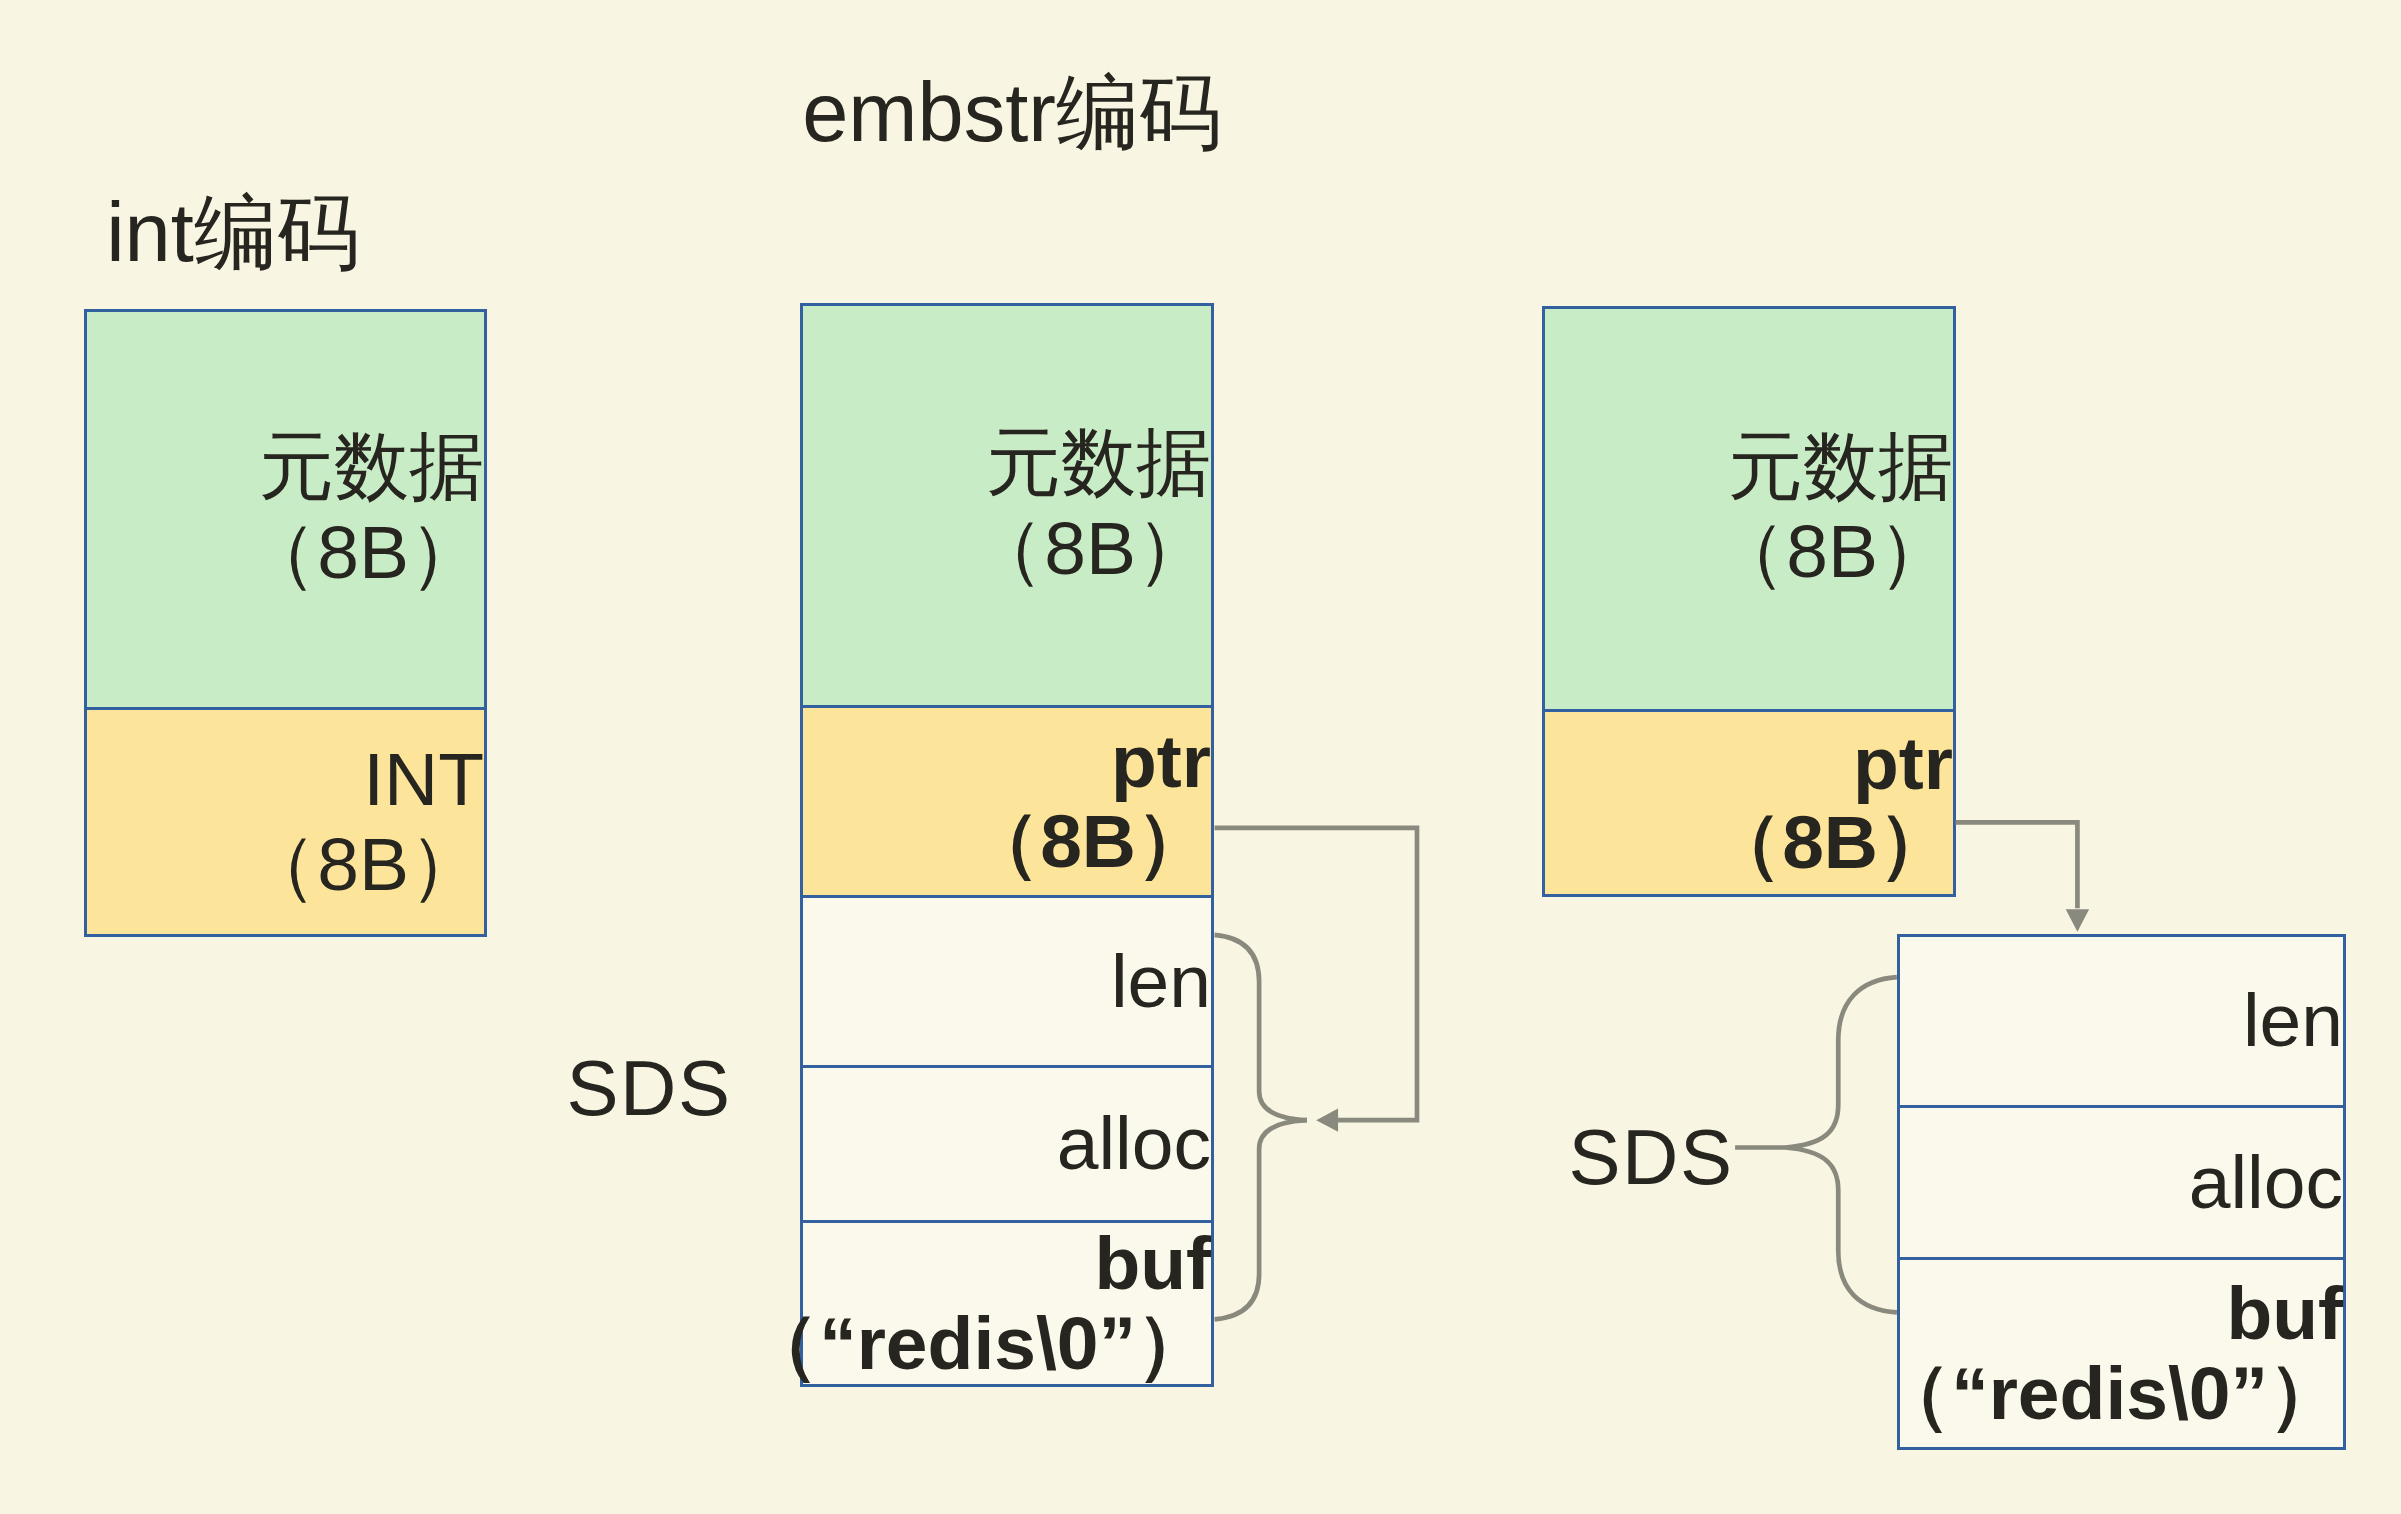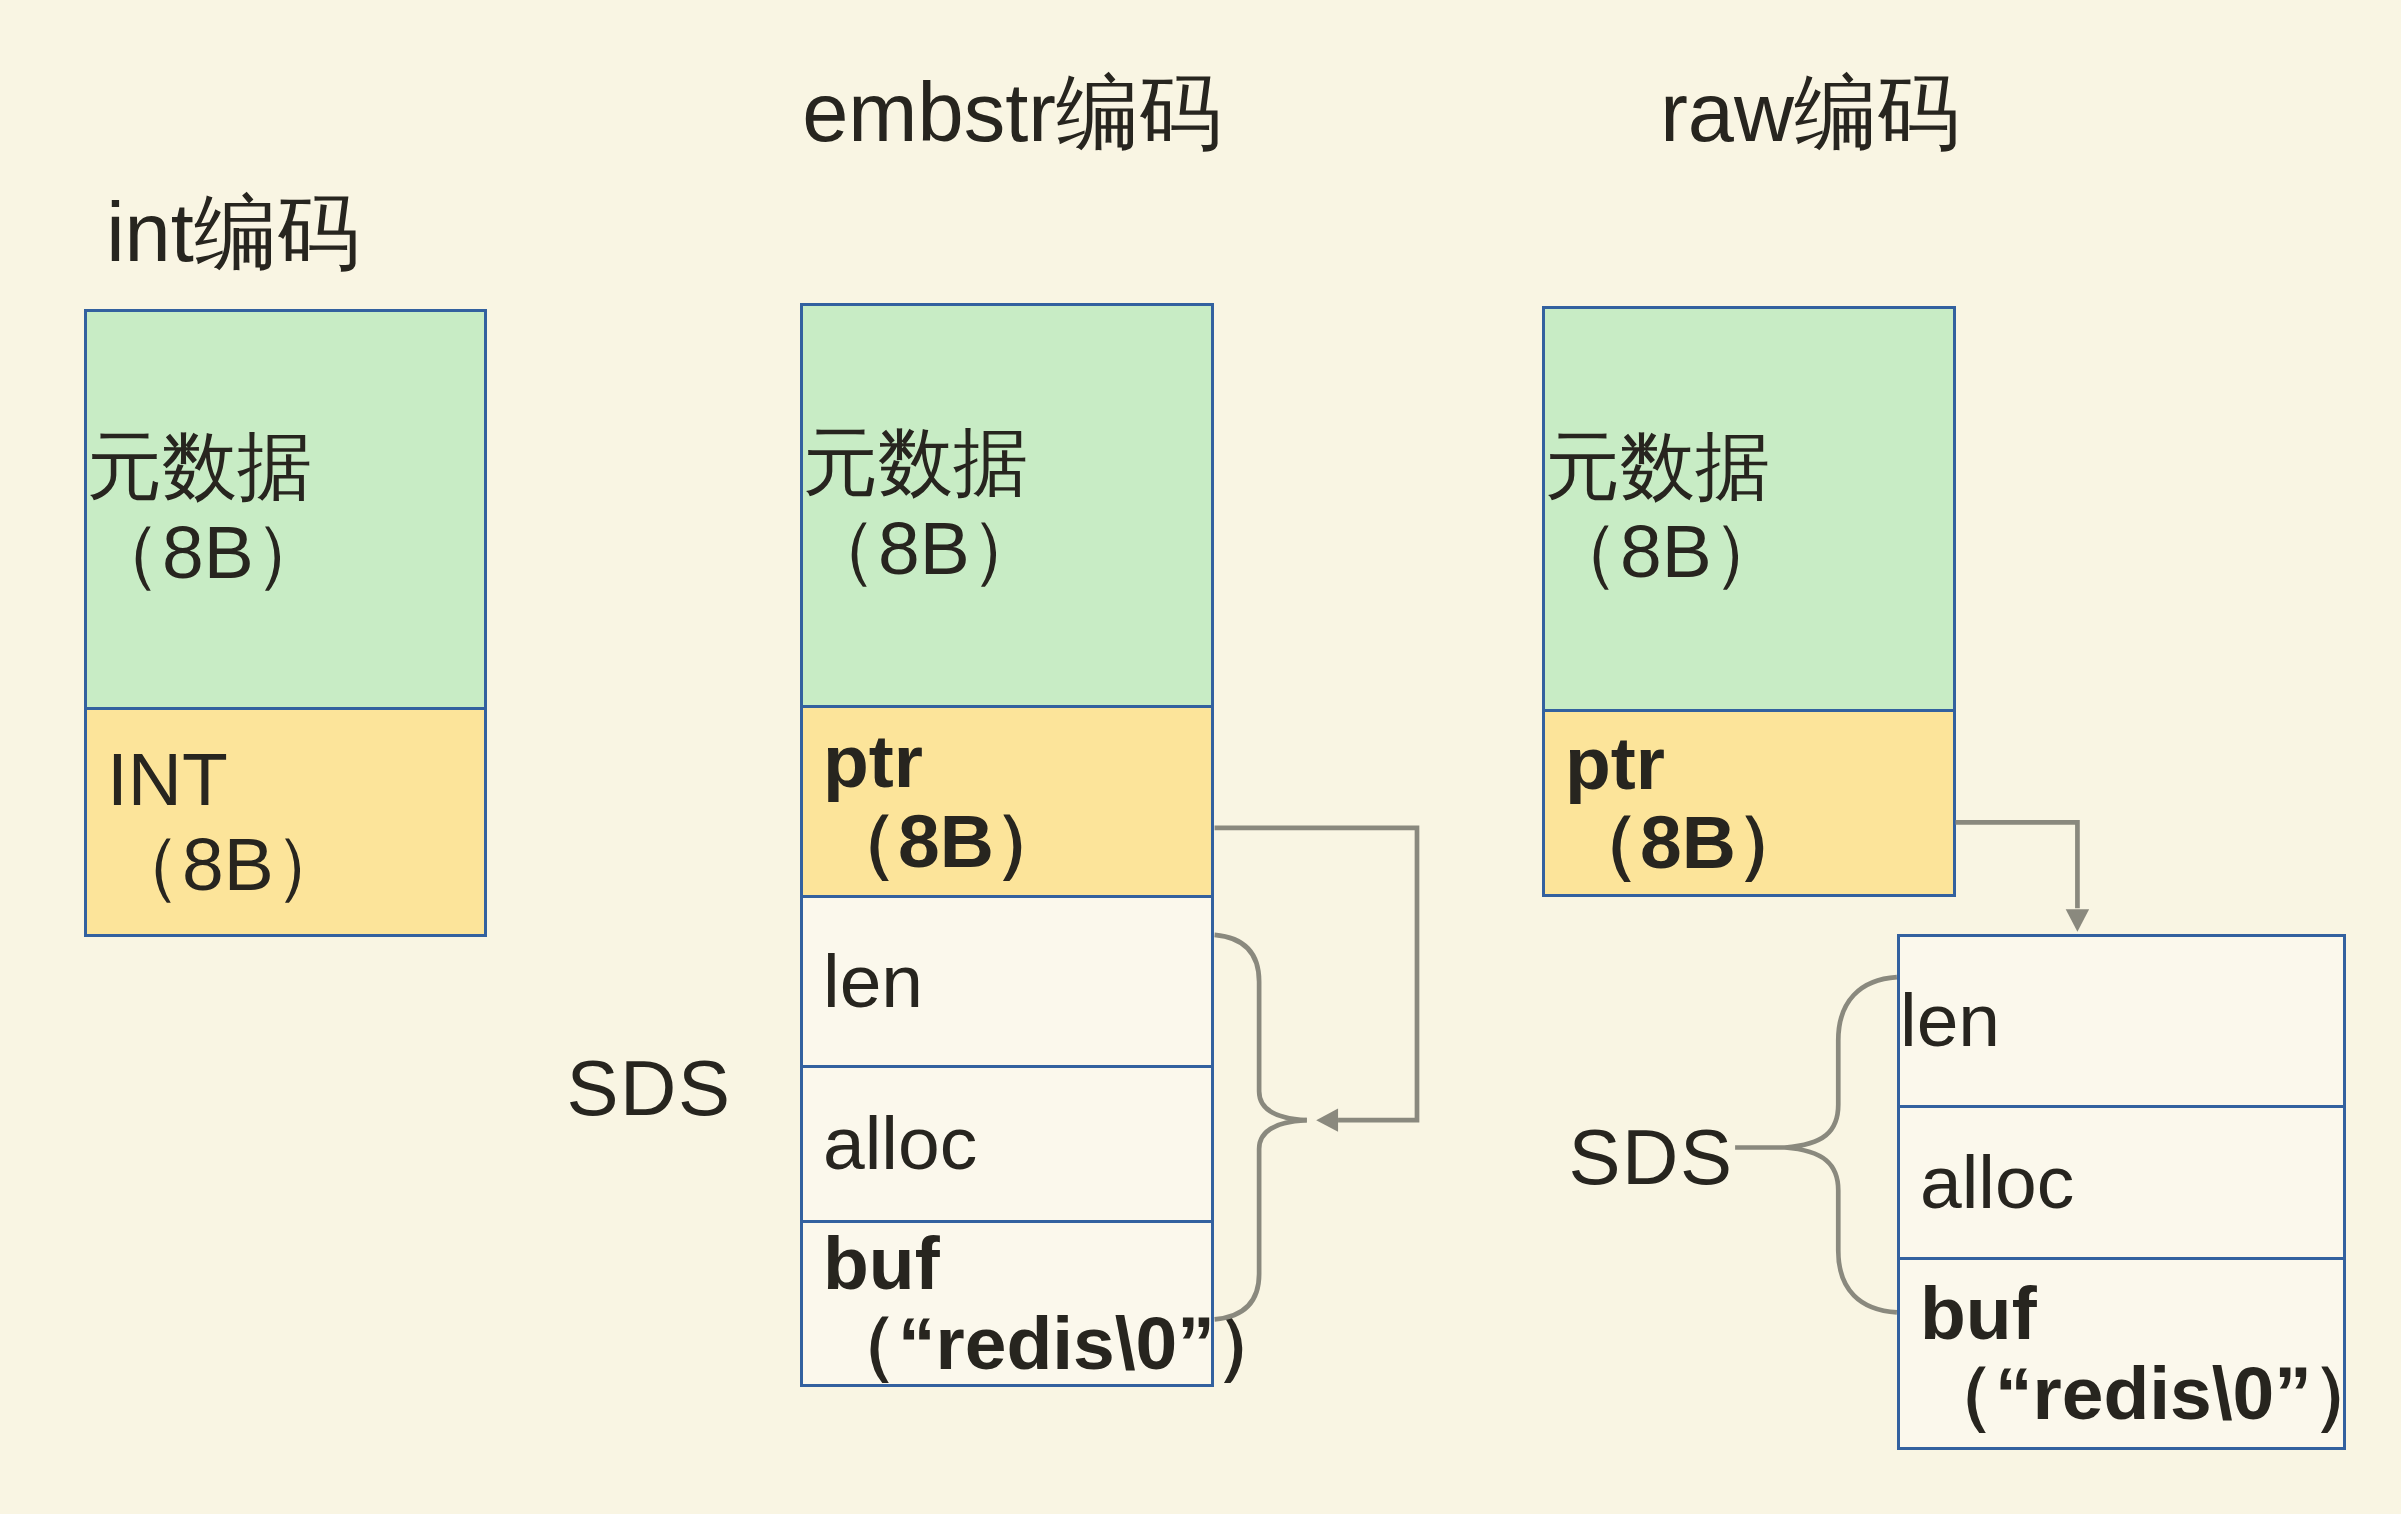--- a/index.html
+++ b/index.html
@@ -27,21 +27,21 @@
   }
   .box{
     position:absolute;
     border:3.9px solid var(--border);
     box-sizing:border-box;
     display:flex;flex-direction:column;
   }
   .sec{
     box-sizing:border-box;
     display:flex;flex-direction:column;
-    align-items:flex-start;justify-content:center;
+    align-items:flex-end;justify-content:center;
     font-size:75px;line-height:1.14;
     text-align:center;white-space:nowrap;
   }
   .sec + .sec{border-top:3.9px solid var(--border);padding-left:20px;}
   .sec.green{background:var(--green);}
   .sec.yellow{background:var(--yellow);}
   .sec.plain{background:var(--boxfill);}
   .sec .l2{font-size:75px;}
   .sec.tight{line-height:1.06;font-weight:bold;}
   .sds{
@@ -57,21 +57,20 @@
 </style>
 </head>
 <body>
 
 <div id="canvas">
 
   <div class="abs title" style="left:1012px;top:69px;">embstr编码</div>
 
   <div class="abs title" style="left:233px;top:189px;">int编码</div>
 
-  <div class="abs title" style="left:1810px;top:69px;">raw编码</div>
 
   <div class="box" style="left:84px;top:309px;width:403px;height:628px;">
     <div class="sec green" style="height:395px;">
       <span>元数据</span>
       <span class="l2">（8B）</span>
     </div>
     <div class="sec yellow" style="flex:1;">
       <span>INT</span>
       <span class="l2">（8B）</span>
     </div>

